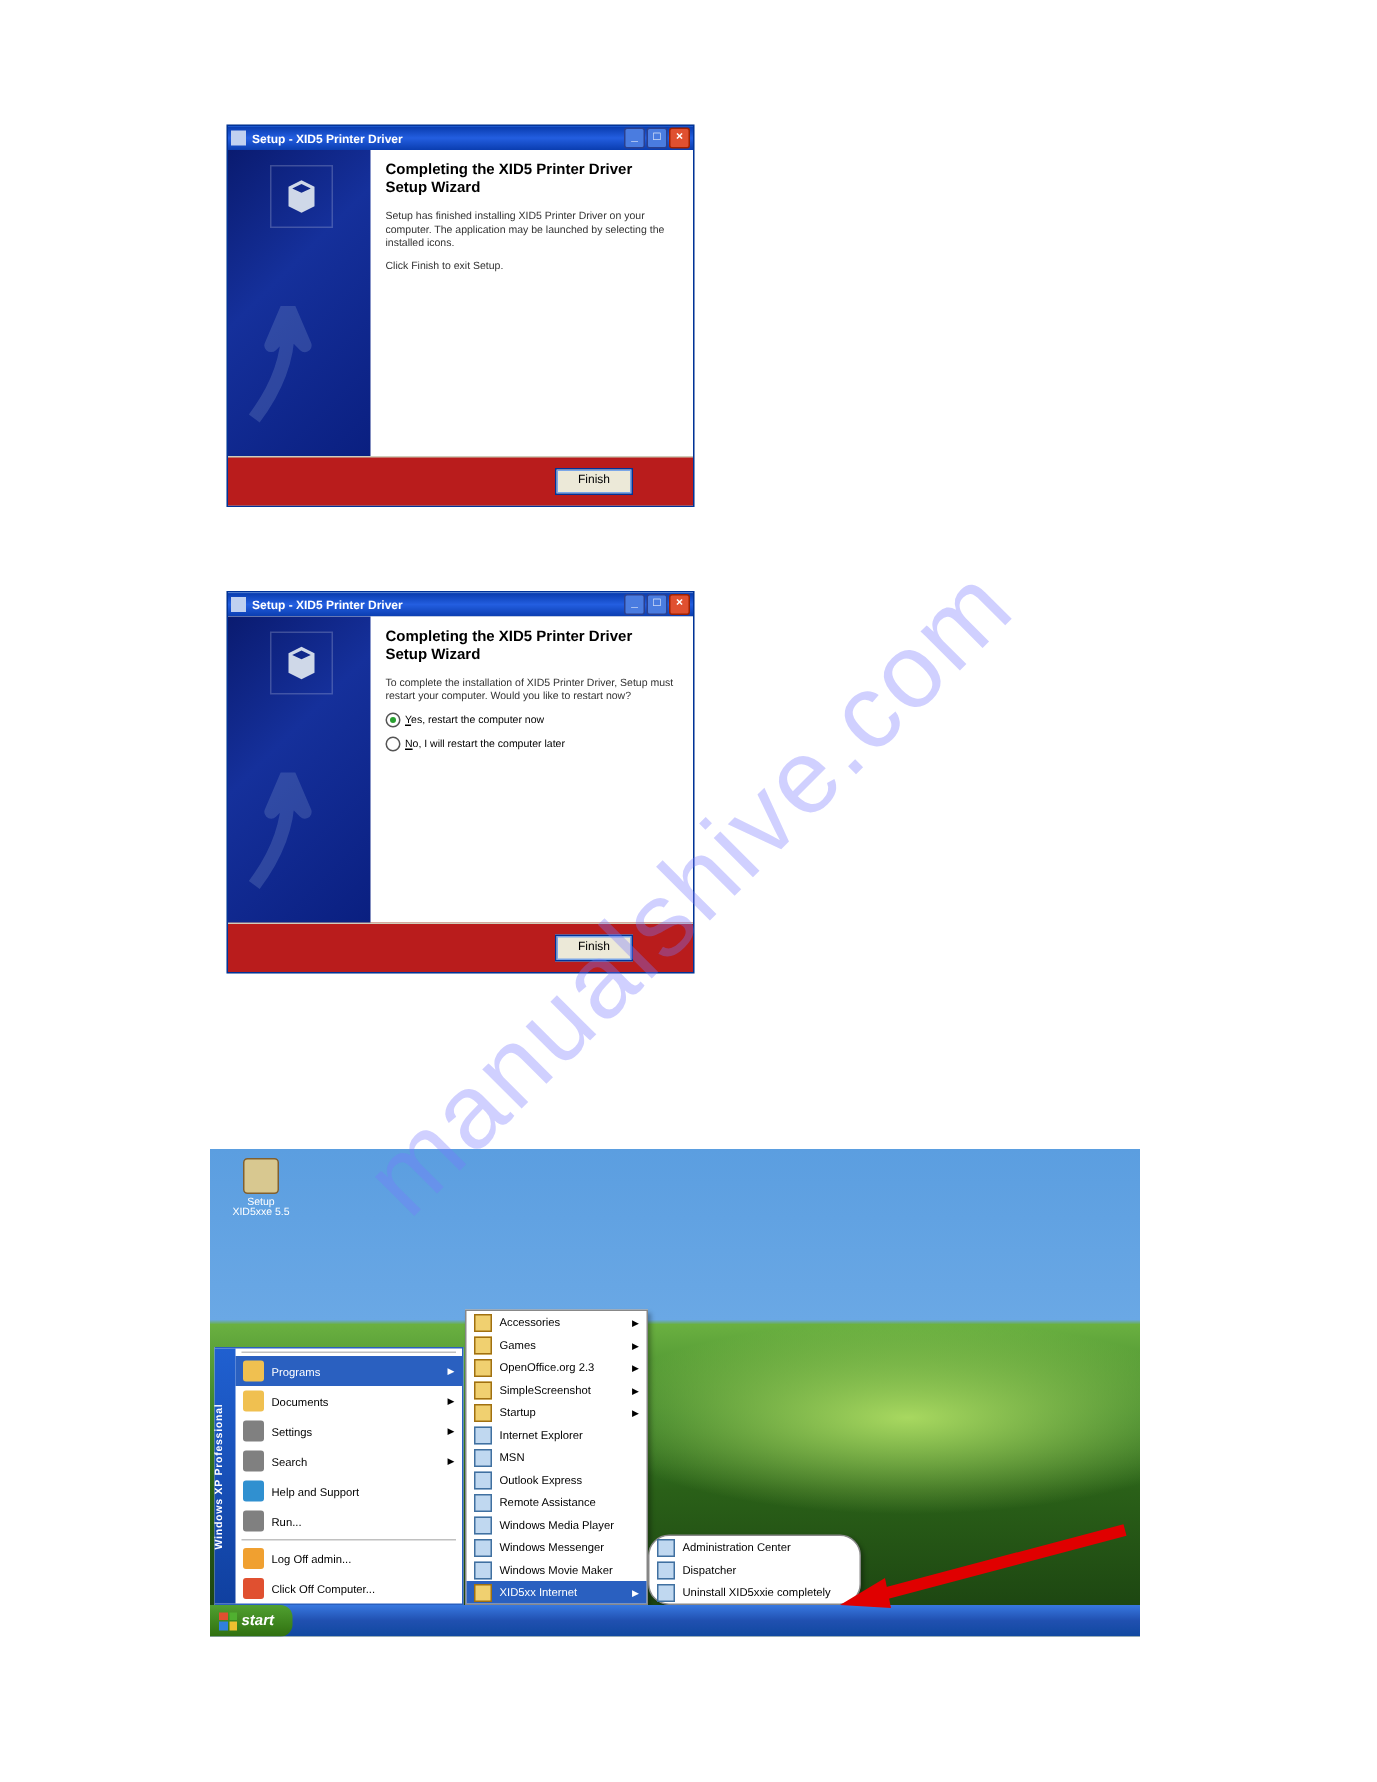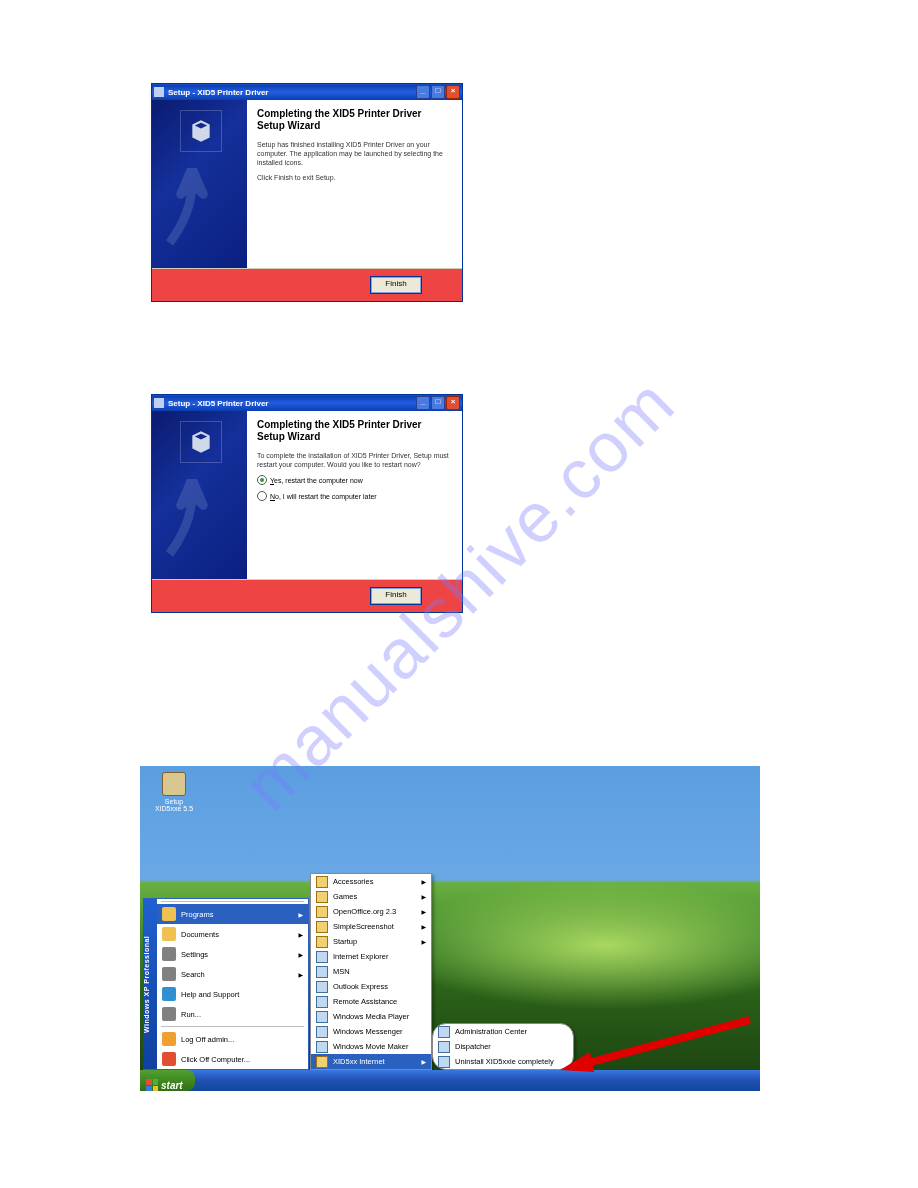--- a/index.html
+++ b/index.html
@@ -68,21 +68,21 @@
     color: #fff;
     font-size: 8px;
     line-height: 10px;
     text-align: center;
     border-radius: 2px;
   }
   .tb-btn.close { background: #e05030; border-color: #a02000; }
 
   .dlg-body {
     display: flex;
-    height: 168px;
+    height: 204px;
     background: #fff;
   }
   .dlg-side {
     width: 95px;
     background: linear-gradient(135deg, #0a1b70, #15309b 40%, #0a1f80);
     position: relative;
     overflow: hidden;
   }
   .side-icon {
     position: absolute;
@@ -142,21 +142,21 @@
   .radio-dot {
     width: 4px;
     height: 4px;
     border-radius: 50%;
     background: #28a030;
   }
   .underline-first::first-letter { text-decoration: underline; }
 
   .dlg-footer {
     height: 32px;
-    background: #ef4444;
+    background: #b91c1c;
     border-top: 1px solid #d0cdba;
     display: flex;
     align-items: center;
     justify-content: flex-end;
     padding-right: 40px;
   }
   .finish-btn {
     width: 50px;
     height: 16px;
     background: #ece9d8;
@@ -317,21 +317,21 @@
   }
   .start-btn {
     height: 21px;
     padding: 0 12px 0 6px;
     background: linear-gradient(to bottom, #50a030, #307010);
     color: #fff;
     font-weight: bold;
     font-style: italic;
     font-size: 10px;
     display: flex;
-    align-items: flex-end;
+    align-items: center;
     gap: 3px;
     border-radius: 0 8px 8px 0;
     cursor: pointer;
   }
   .start-logo {
     width: 12px;
     height: 12px;
     display: grid;
     grid-template: 1fr 1fr / 1fr 1fr;
     gap: 1px;

